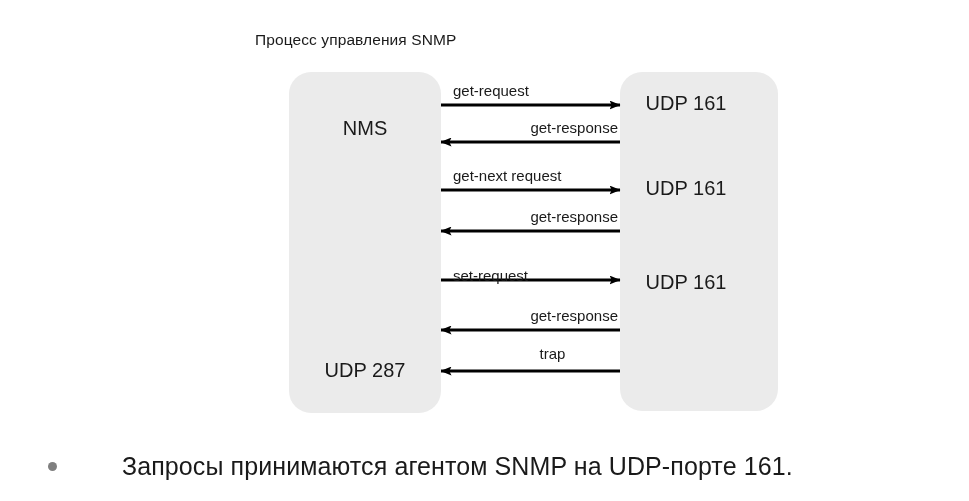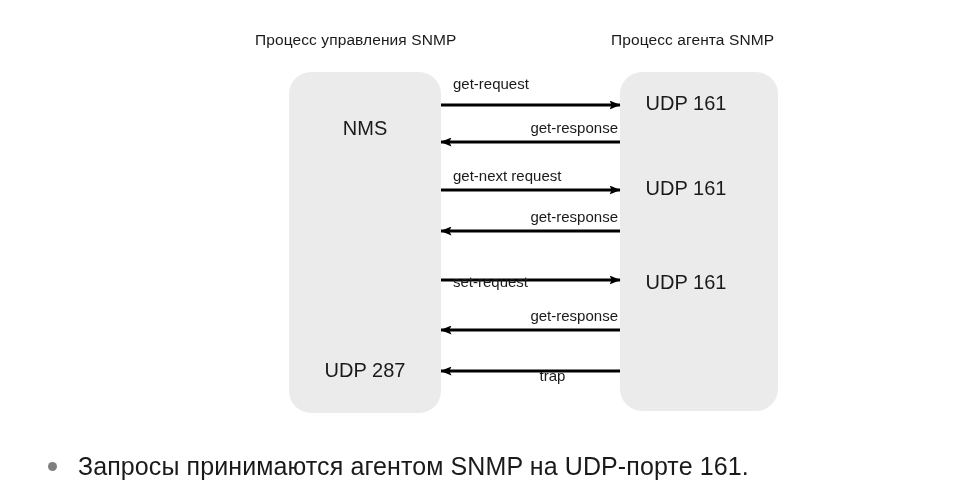--- a/index.html
+++ b/index.html
@@ -66,20 +66,21 @@
   .arrow-label.lbl-left   { text-align: left; }
   .arrow-label.lbl-right  { text-align: right; transform: translate(-100%, -100%); }
   .arrow-label.lbl-center { transform: translate(-50%, -100%); }
 
   
   #bullet-row {
     position: absolute;
     left: 48px; top: 452px;
     display: flex;
     align-items: center;
+    gap: 44px;
   }
   #bullet-dot {
     width: 9px; height: 9px;
     border-radius: 50%;
     background: #7f7f7f;
     margin-right: 21px;
     flex: 0 0 auto;
   }
   #bullet-text {
     font-size: 25px;
@@ -87,21 +88,20 @@
     white-space: nowrap;
     letter-spacing: 0.1px;
   }
 </style>
 </head>
 <body>
 
 <div id="slide">
 
   <div class="col-header" id="hdr-left">Процесс управления SNMP</div>
-  <div class="col-header" id="hdr-right">Процесс агента SNMP</div>
 
   <div class="proc-box" id="box-left"></div>
   <div class="proc-box" id="box-right"></div>
 
   <div id="box-labels">
       <div class="box-label" style="left: 365px; top: 128px;">NMS</div>
       <div class="box-label" style="left: 365px; top: 370px;">UDP 287</div>
       <div class="box-label" style="left: 686px; top: 103px;">UDP 161</div>
       <div class="box-label" style="left: 686px; top: 188px;">UDP 161</div>
       <div class="box-label" style="left: 686px; top: 282px;">UDP 161</div>
@@ -121,27 +121,27 @@
         <line x1="620" y1="142" x2="441" y2="142" stroke="#000000" stroke-width="3" marker-end="url(#ah-left)"></line>
         <line x1="441" y1="190" x2="620" y2="190" stroke="#000000" stroke-width="3" marker-end="url(#ah-right)"></line>
         <line x1="620" y1="231" x2="441" y2="231" stroke="#000000" stroke-width="3" marker-end="url(#ah-left)"></line>
         <line x1="441" y1="280" x2="620" y2="280" stroke="#000000" stroke-width="3" marker-end="url(#ah-right)"></line>
         <line x1="620" y1="330" x2="441" y2="330" stroke="#000000" stroke-width="3" marker-end="url(#ah-left)"></line>
         <line x1="620" y1="371" x2="441" y2="371" stroke="#000000" stroke-width="3" marker-end="url(#ah-left)"></line>
       </g>
   </svg>
 
   <div id="arrow-labels">
-      <div class="arrow-label lbl-left" style="left: 453px; top: 92px;">get-request</div>
+      <div class="arrow-label lbl-left" style="left: 453px; top: 99px;">get-request</div>
       <div class="arrow-label lbl-right" style="left: 618px; top: 136px;">get-response</div>
       <div class="arrow-label lbl-left" style="left: 453px; top: 184px; text-align: right;">get-next request</div>
       <div class="arrow-label lbl-right" style="left: 618px; top: 225px;">get-response</div>
-      <div class="arrow-label lbl-left" style="left: 453px; top: 290px;">set-request</div>
+      <div class="arrow-label lbl-left" style="left: 453px; top: 284px;">set-request</div>
       <div class="arrow-label lbl-right" style="left: 618px; top: 324px;">get-response</div>
-      <div class="arrow-label lbl-center" style="left: 552.5px; top: 384px;">trap</div>
+      <div class="arrow-label lbl-center" style="left: 552.5px; top: 362px;">trap</div>
     </div>
 
   <div id="bullet-row">
     <span id="bullet-dot"></span>
     <span id="bullet-text">Запросы принимаются агентом SNMP на UDP-порте 161.</span>
   </div>
 
 </div>
 
 </body></html>

